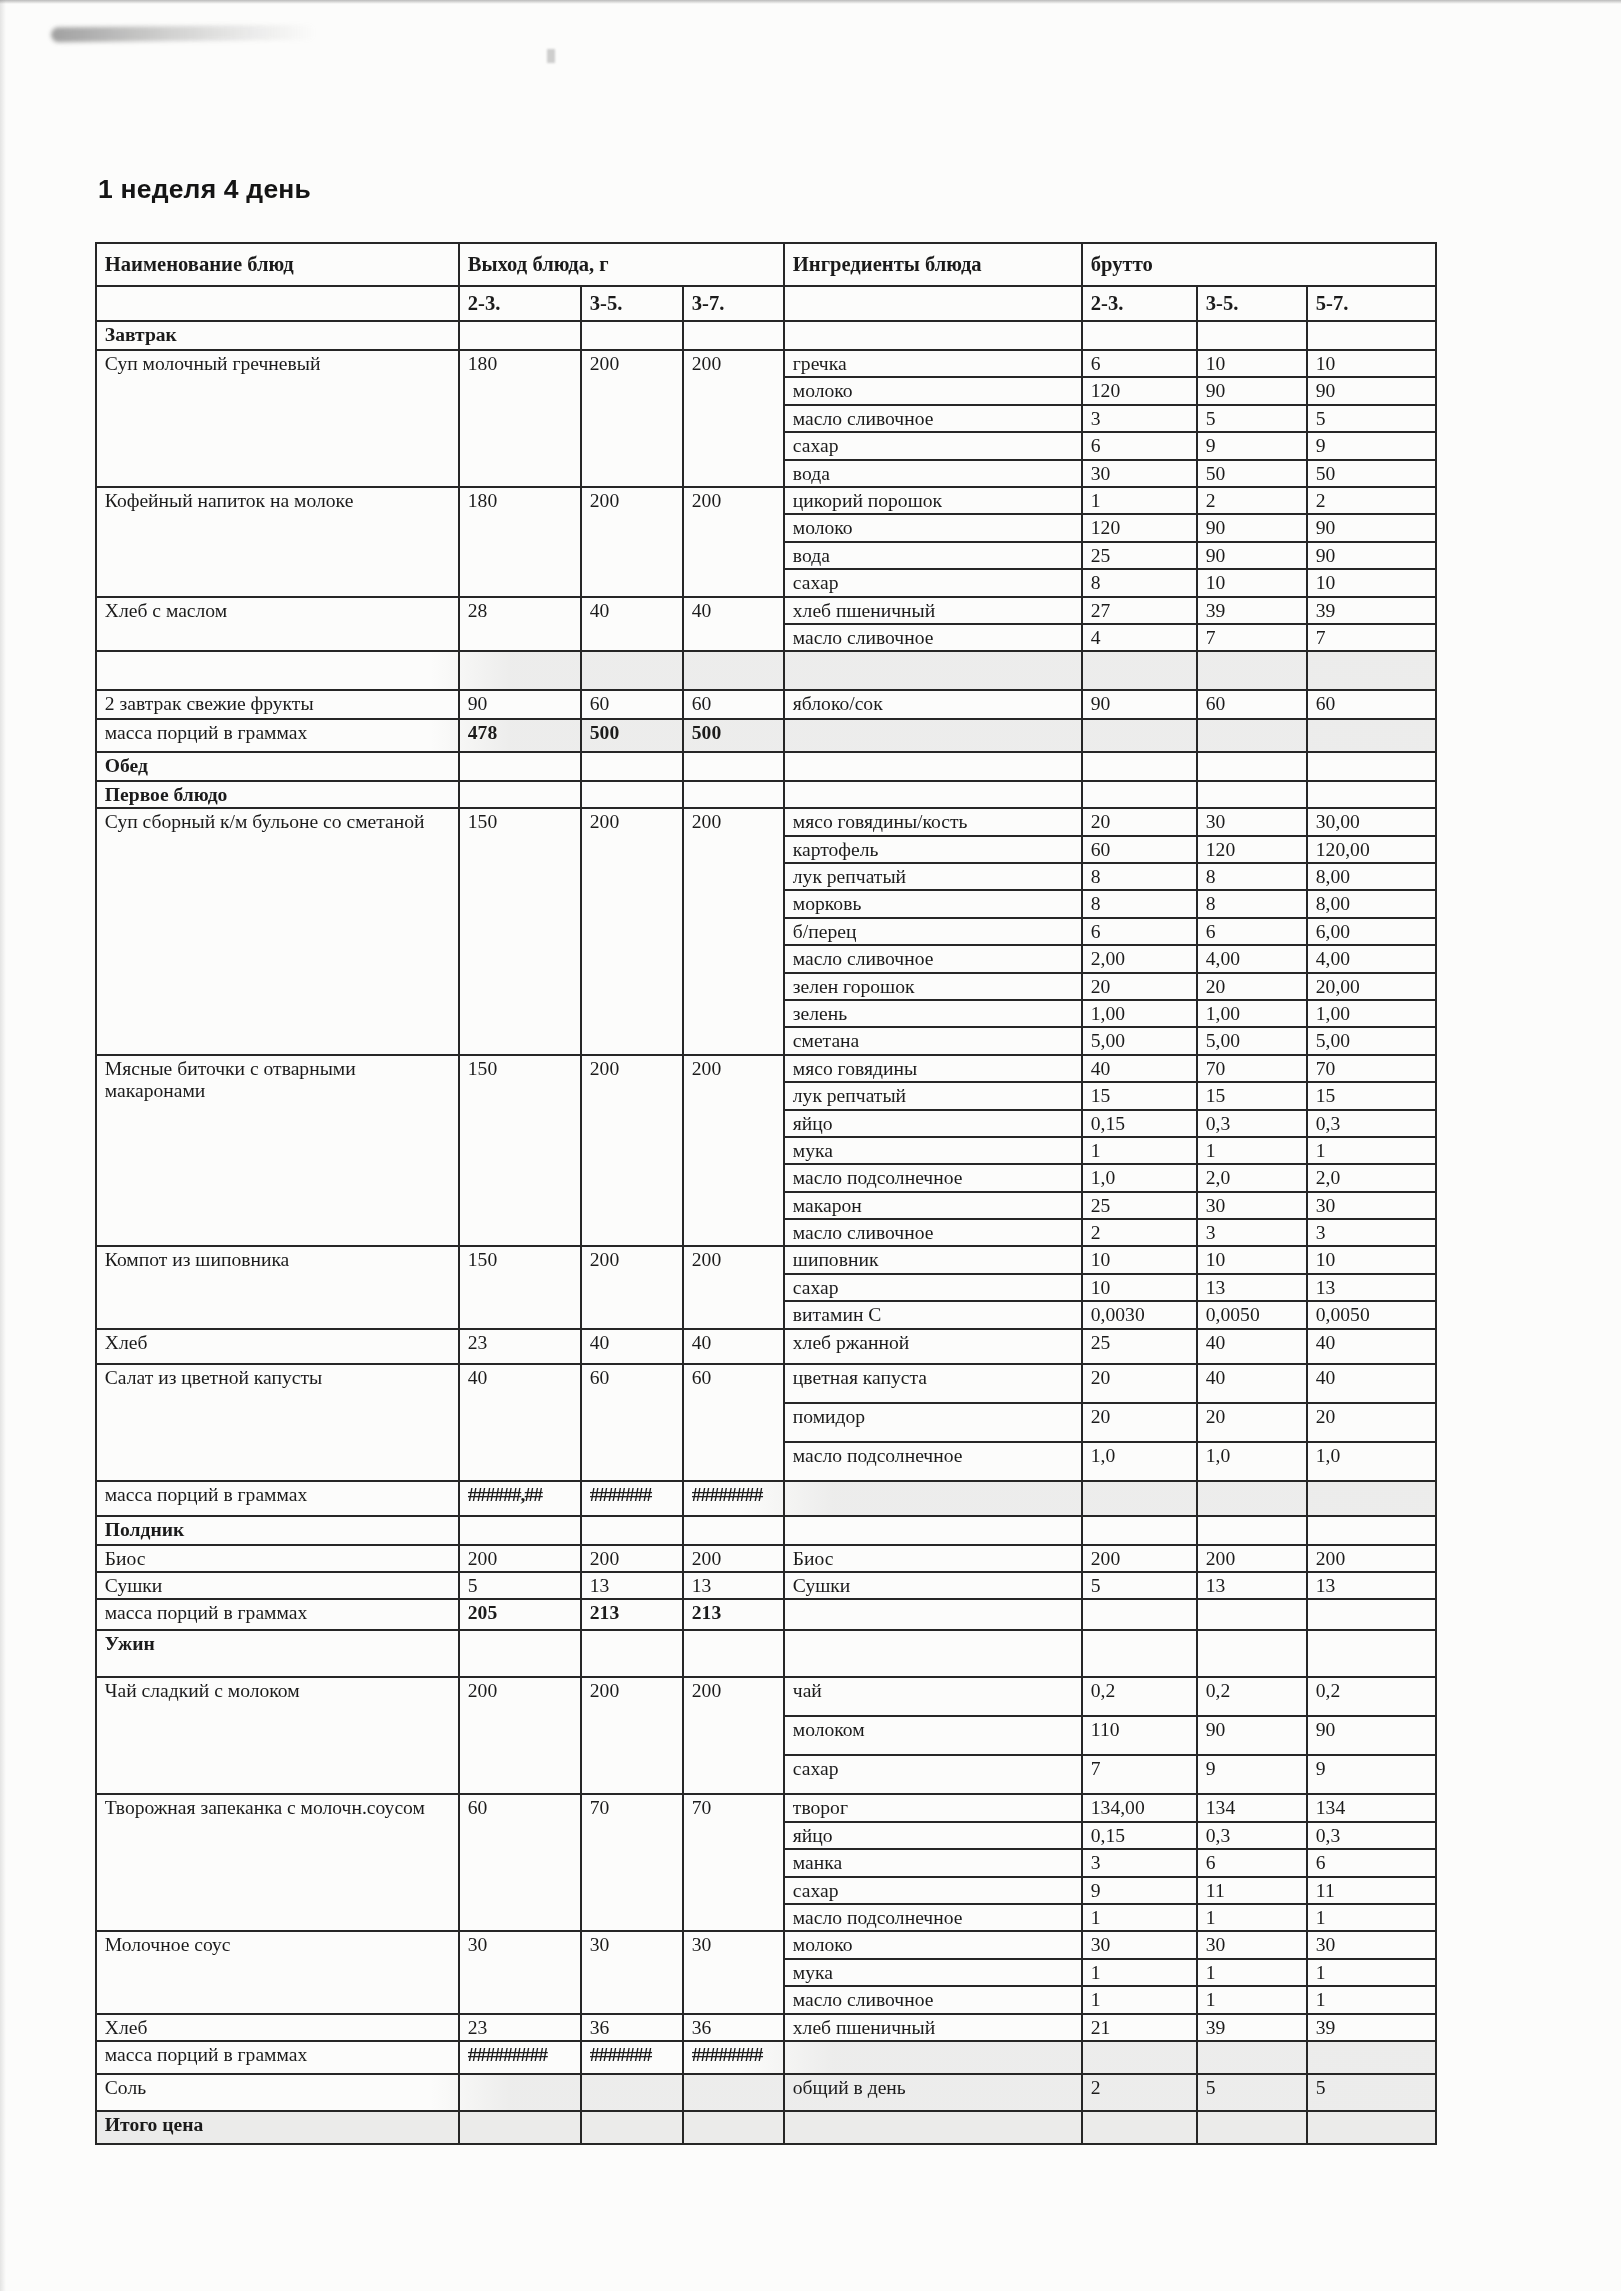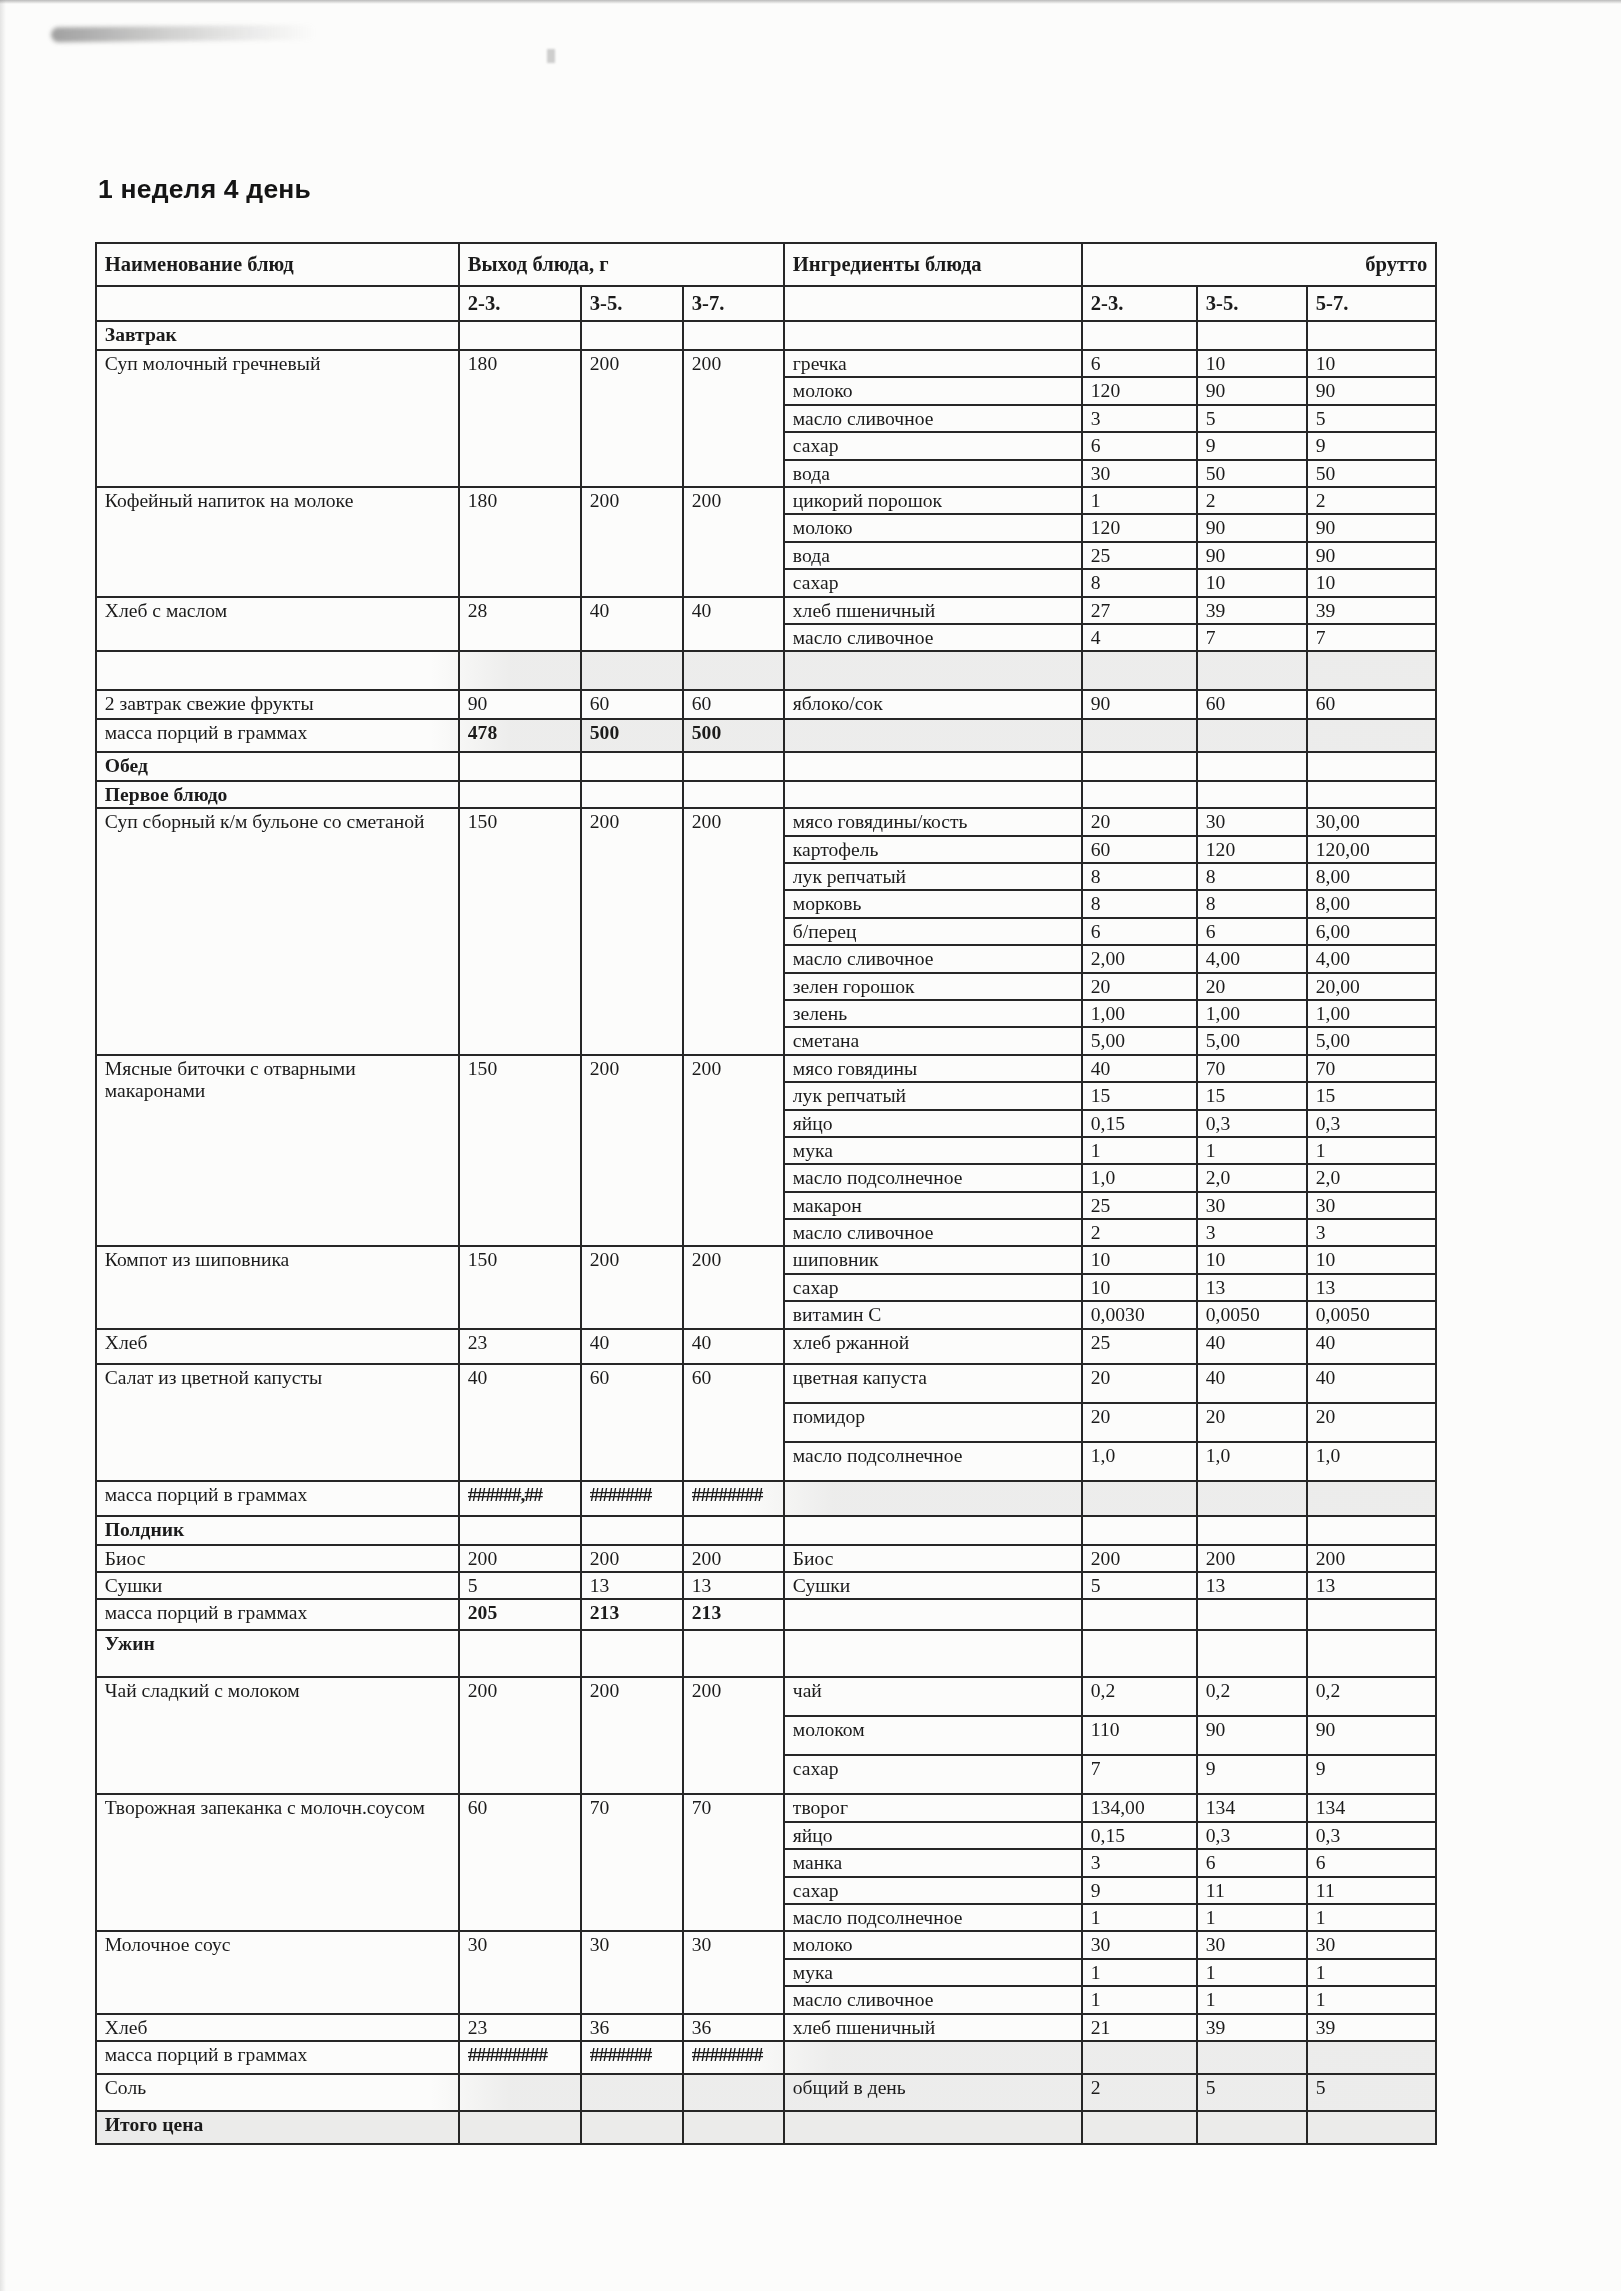--- a/index.html
+++ b/index.html
@@ -40,21 +40,21 @@
     border:2px solid #262626;
     padding:2px 7.8px 1px 7.8px;
     vertical-align:top;text-align:left;
     font-weight:normal;
     overflow:hidden;white-space:normal;
     word-wrap:break-word;
   }
   .menu thead th{font-weight:bold;font-size:20.6px;vertical-align:middle;}
   .menu thead tr:first-child th{border-bottom-width:2.9px;}
   .menu thead tr:last-child th{border-bottom-width:2.9px;}
-  th.center{text-align:right;}
+  th.center{text-align:left;}
 
   td.c-name{padding-left:7.8px;}
   td.sec{font-weight:bold;}
   tr.sec-row td{border-top-width:2.9px;border-bottom-width:2.9px;}
   tr.dish-start td{border-top-width:2.9px;}
   tr.total-row td{border-top-width:2.9px;border-bottom-width:2.9px;}
   tr.final-row td{border-top-width:2.9px;}
   td.bold{font-weight:bold;}
   td.hash{font-weight:bold;letter-spacing:-1px;}
 

